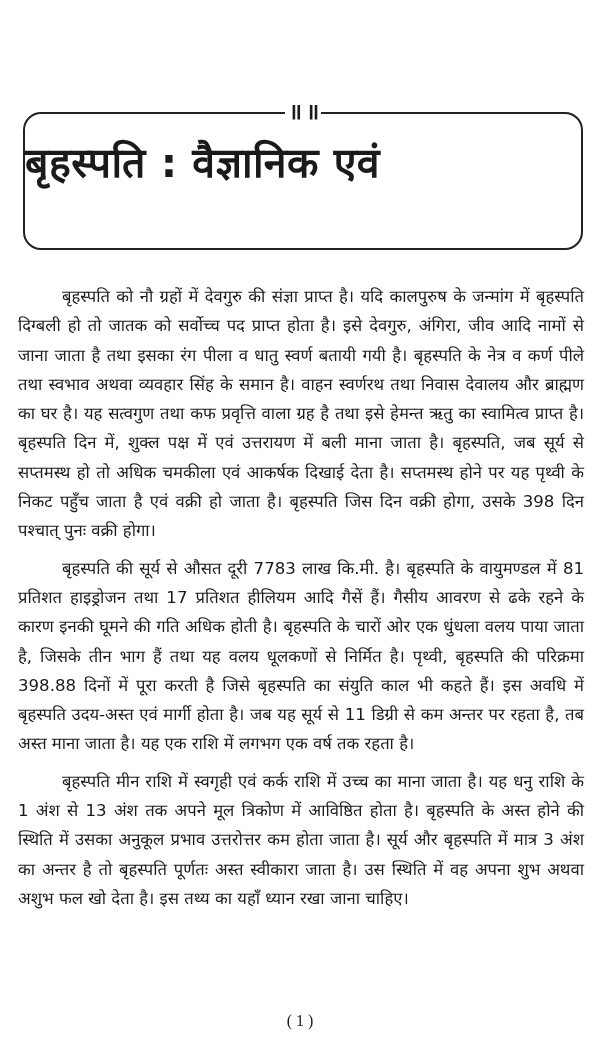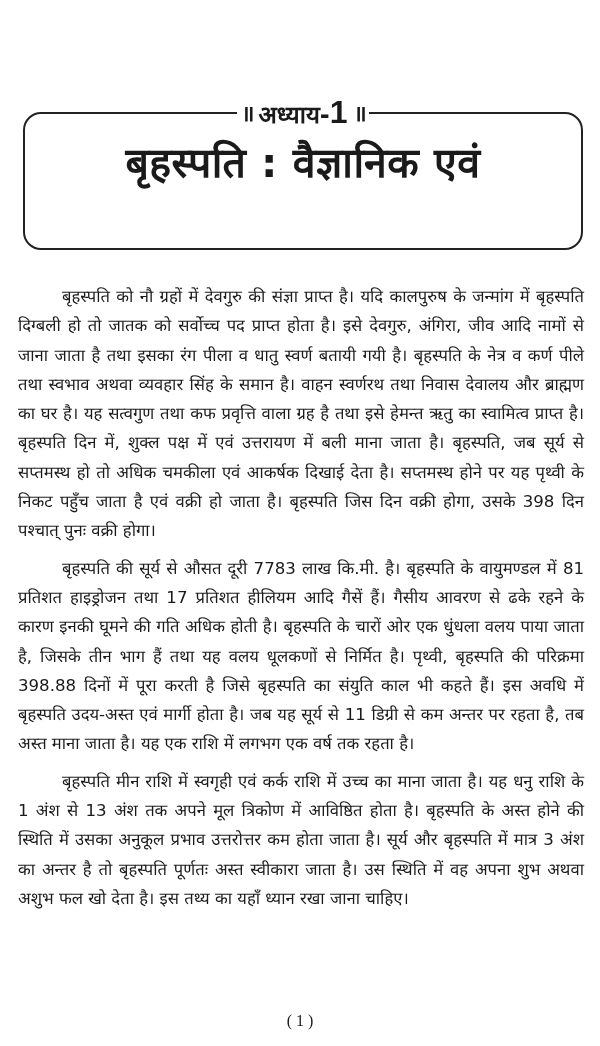--- a/index.html
+++ b/index.html
@@ -20,21 +20,21 @@
   }
   .chapter-label {
     background: #fff; padding: 0 4px;
     font-size: 24px; font-weight: bold; line-height: 34px;
     display: flex; align-items: center; gap: 6px;
   }
   .bars { font-size: 22px; font-weight: bold; letter-spacing: -2px; }
   .chapter-num { font-family: "Liberation Sans", sans-serif; font-size: 32px; font-weight: bold; }
   .title {
     position: absolute; left: 0; right: 0; top: 22px;
-    text-align: center; font-size: 41px; font-weight: bold; line-height: 54px;
+    text-align: left; font-size: 41px; font-weight: bold; line-height: 54px;
     letter-spacing: 0.5px;
   }
 
   .body-text {
     position: absolute; left: 18px; width: 566px; top: 282px;
     font-size: 16.6px; line-height: 29.3px; text-align: justify;
     font-family: "DejaVu Sans", sans-serif;
   }
   .para { margin: 0 0 8px 0; text-indent: 44px; }
 
@@ -45,21 +45,20 @@
 </style>
 </head>
 <body>
 
 <div class="page">
 
   <div class="chapter-box">
     <div class="chapter-label-wrap">
       <div class="chapter-label">
         <span class="bars">॥</span>
-        <span><span>अध्याय-</span><span class="chapter-num">1</span></span>
         <span class="bars">॥</span>
       </div>
     </div>
     <div class="title">
       <div>बृहस्पति : वैज्ञानिक एवं</div>
     </div>
   </div>
 
   <div class="body-text">
     <p class="para">बृहस्पति को नौ ग्रहों में देवगुरु की संज्ञा प्राप्त है। यदि कालपुरुष के जन्मांग में बृहस्पति दिग्बली हो तो जातक को सर्वोच्च पद प्राप्त होता है। इसे देवगुरु, अंगिरा, जीव आदि नामों से जाना जाता है तथा इसका रंग पीला व धातु स्वर्ण बतायी गयी है। बृहस्पति के नेत्र व कर्ण पीले तथा स्वभाव अथवा व्यवहार सिंह के समान है। वाहन स्वर्णरथ तथा निवास देवालय और ब्राह्मण का घर है। यह सत्वगुण तथा कफ प्रवृत्ति वाला ग्रह है तथा इसे हेमन्त ऋतु का स्वामित्व प्राप्त है। बृहस्पति दिन में, शुक्ल पक्ष में एवं उत्तरायण में बली माना जाता है। बृहस्पति, जब सूर्य से सप्तमस्थ हो तो अधिक चमकीला एवं आकर्षक दिखाई देता है। सप्तमस्थ होने पर यह पृथ्वी के निकट पहुँच जाता है एवं वक्री हो जाता है। बृहस्पति जिस दिन वक्री होगा, उसके 398 दिन पश्चात् पुनः वक्री होगा।</p>

